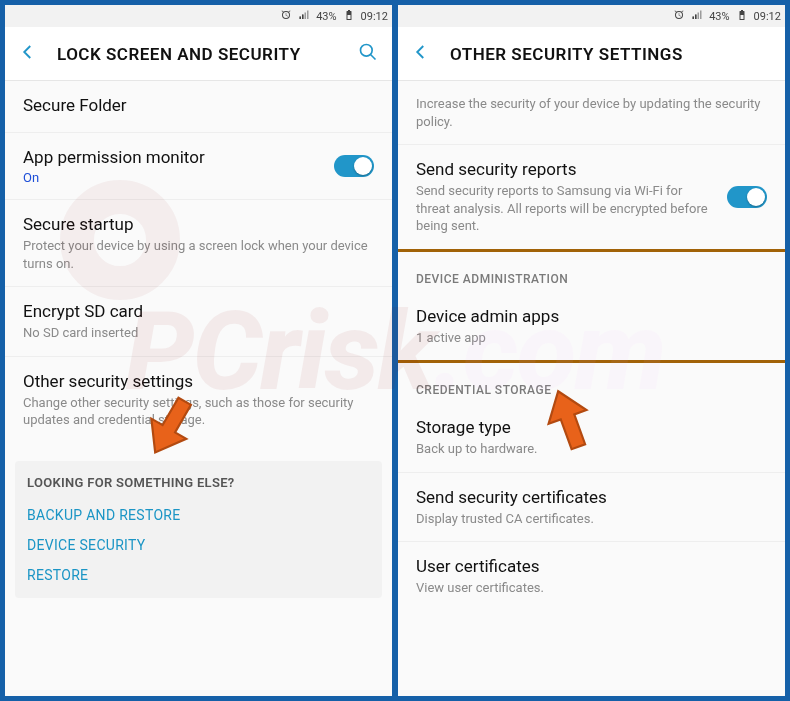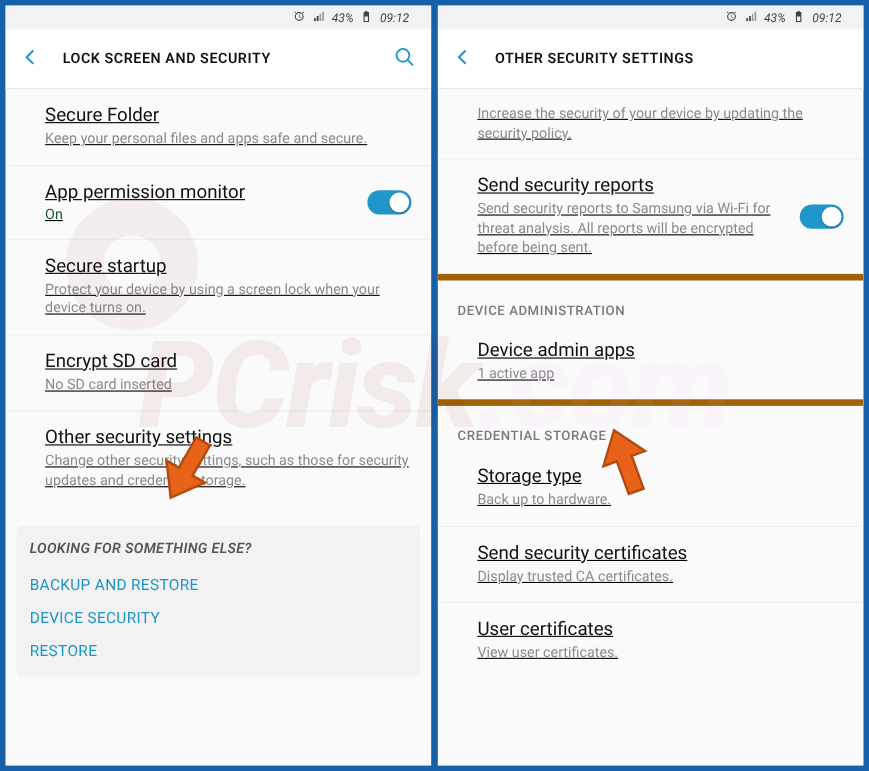--- a/index.html
+++ b/index.html
@@ -1,36 +1,36 @@
 <!DOCTYPE html>
 <html><head>
   <meta charset="utf-8">
   <style>
     * { margin:0; padding:0; box-sizing:border-box; font-family:-apple-system,Roboto,"Segoe UI",Arial,sans-serif; }
     body { width:790px; height:701px; background:#1560a8; display:flex; gap:6px; padding:5px; position:relative; overflow:hidden; }
     .phone { flex:1; background:#fafafa; position:relative; overflow:hidden; display:flex; flex-direction:column; }
-    .statusbar { height:22px; background:#f2f2f2; display:flex; justify-content:flex-end; align-items:center; gap:6px; padding:0 20px; font-size:11px; color:#444;font-style:italic; }
+    .statusbar { height:22px; background:#f2f2f2; display:flex; justify-content:flex-end; align-items:center; gap:6px; padding:0 4px; font-size:11px; color:#444; }
     .statusbar svg { width:12px; height:12px; fill:#444; }
     .titlebar { height:54px; background:#fff; display:flex; align-items:center; padding:0 14px; gap:20px; border-bottom:1px solid #e6e6e6; }
     .back-arrow svg { width:18px; height:18px; }
-    .titlebar .title { font-size:13px; font-weight:600; letter-spacing:.5px; color:#111; flex:1; }
+    .titlebar .title { font-size:17px; font-weight:600; letter-spacing:.5px; color:#111; flex:1; }
     .search-icon svg { width:20px; height:20px; }
     .content { flex:1; overflow:hidden; padding:0 0 6px 0; }
-    .item { padding:14px 18px 14px 36px;text-decoration:underline; }
+    .item { padding:14px 18px 14px 18px; }
     .item + .item { border-top:1px solid #eee; }
     .item .primary { font-size:17px; color:#111; margin-bottom:3px; }
     .item .secondary { font-size:13px; color:#8a8a8a; line-height:1.35; }
-    .item .status-on { font-size:13px; color:#14532d; }
+    .item .status-on { font-size:13px; color:#1d4ed8; }
     .flexrow { display:flex; align-items:center; gap:10px; }
     .flexrow .textcol { flex:1; }
     .toggle { width:40px; height:22px; border-radius:11px; background:#2196c9; position:relative; }
     .toggle:after { content:""; position:absolute; right:2px; top:2px; width:18px; height:18px; border-radius:50%; background:#fff; box-shadow:0 1px 2px rgba(0,0,0,.3); }
-    .section-header { padding:20px 18px 6px 18px; font-size:12px; letter-spacing:.5px; color:#7a7a7a; font-weight:500; border-top:6px solid #a16207; }
+    .section-header { padding:20px 18px 6px 18px; font-size:12px; letter-spacing:.5px; color:#7a7a7a; font-weight:500; border-top:3px solid #a16207; }
     .footer-card { margin:18px 10px 0 10px; background:#f2f2f2; border-radius:4px; padding:14px 12px 8px 12px; }
-    .footer-title { font-size:13px; font-weight:600; color:#555; letter-spacing:.3px; margin-bottom:10px;font-style:italic; }
+    .footer-title { font-size:13px; font-weight:600; color:#555; letter-spacing:.3px; margin-bottom:10px; }
     .footer-link { font-size:14px; font-weight:400; color:#1b95c5; padding:7px 0; letter-spacing:.3px; }
     .arrow { position:absolute; width:72px; height:72px; pointer-events:none; }
     .arrow svg { width:100%; height:100%; }
     .watermark { position:absolute; left:50%; top:50%; transform:translate(-50%,-50%); pointer-events:none; opacity:.06; font-size:110px; font-weight:800; font-style:italic; color:#8a0000; z-index:5; white-space:nowrap; letter-spacing:-2px;}
     .watermark .dot { color:#f0abfc; }
     .watermark-circle { position:absolute; left:60px; top:180px; width:120px; height:120px; border:34px solid #8a0000; border-radius:50%; opacity:.05; pointer-events:none; z-index:5;}
   </style>
 </head>
 <body>
 
@@ -58,21 +58,20 @@
         </svg></span>
     <span class="title">LOCK SCREEN AND SECURITY</span>
     <span class="search-icon"><svg viewBox="0 0 24 24" fill="none" stroke="#2196c9" stroke-width="2">
           <circle cx="10" cy="10" r="7"></circle>
           <line x1="21" y1="21" x2="15" y2="15"></line>
         </svg></span>
   </div>
   <div class="content">
     <div class="item">
       <div class="primary">Secure Folder</div>
-      <div class="secondary">Keep your personal files and apps safe and secure.</div>
     </div>
     <div class="item flexrow">
       <div class="textcol">
         <div class="primary">App permission monitor</div>
         <div class="status-on">On</div>
       </div>
       <div class="toggle"></div>
     </div>
     <div class="item">
       <div class="primary">Secure startup</div>

